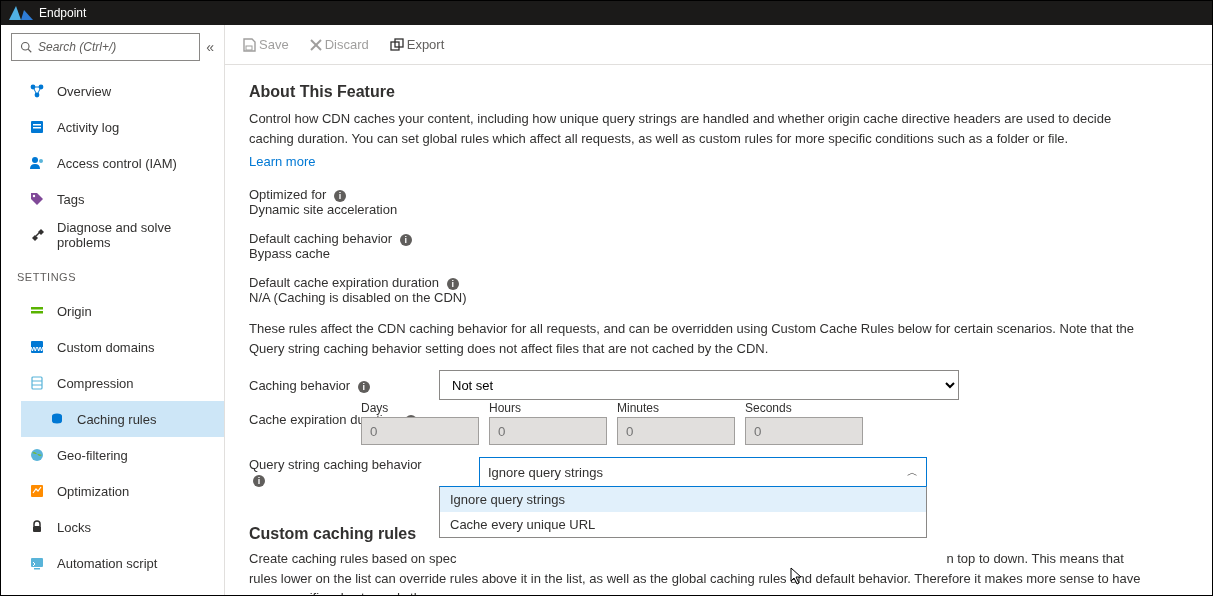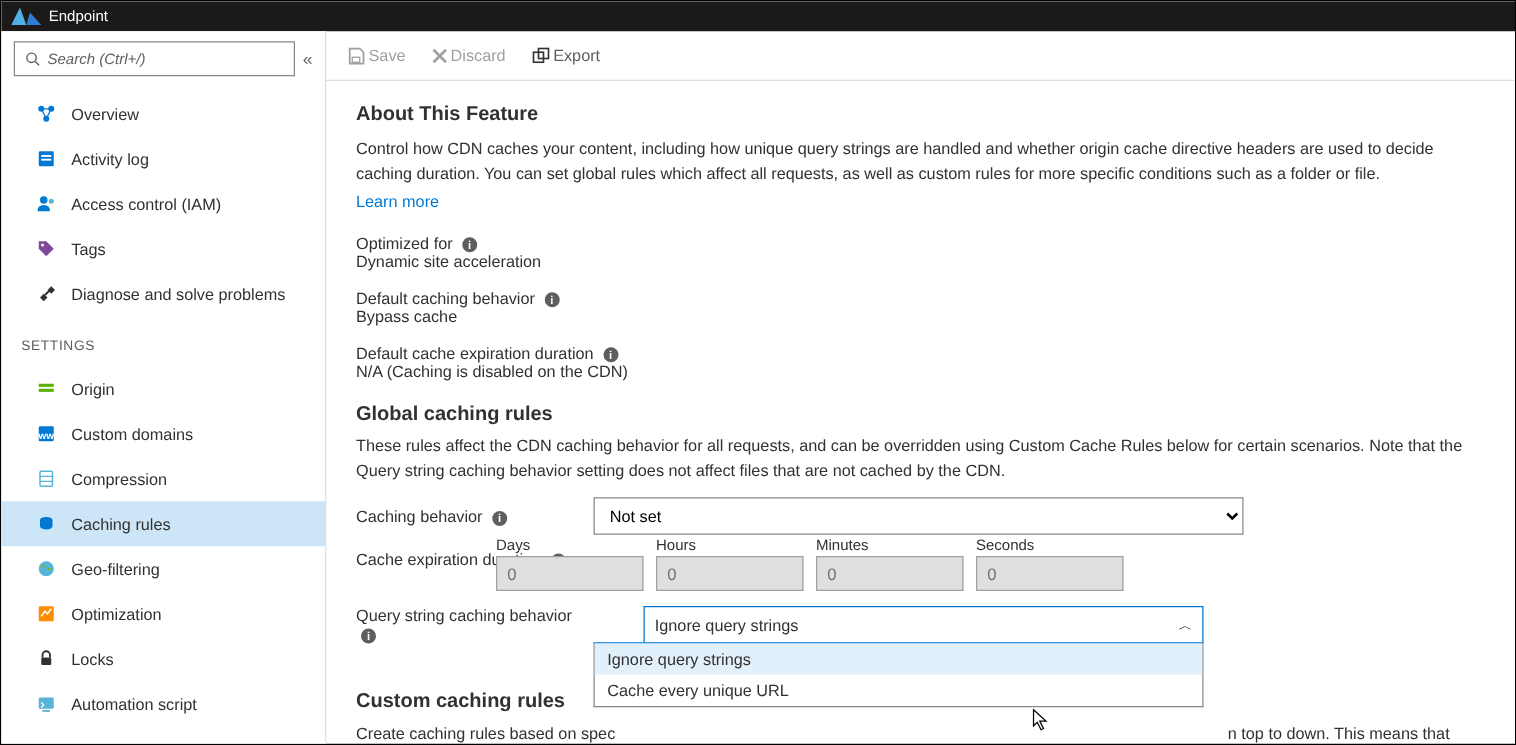--- a/index.html
+++ b/index.html
@@ -1,27 +1,27 @@
 <!DOCTYPE html>
 <html><head>
 <meta charset="utf-8">
 <style>
   * { box-sizing: border-box; margin: 0; padding: 0; }
   body { font-family: "Segoe UI", Arial, sans-serif; font-size: 13px; color: #323130; background: #fff; width: 1213px; height: 596px; overflow: hidden; border:1px solid #000;}
   .topbar { background: #1b1a19; height: 24px; display: flex; align-items: center; padding: 0 8px; color: #fff; font-size: 12px; }
   .topbar .logo { width: 24px; height: 14px; display: inline-flex; margin-right: 6px; }
   .main { display: flex; height: calc(100% - 24px); }
-  .sidebar { width: 260px; border-right: 1px solid #e1dfdd; background: #fff; display: flex; flex-direction: column; }
+  .sidebar { width: 224px; border-right: 1px solid #e1dfdd; background: #fff; display: flex; flex-direction: column; }
   .searchrow { padding: 8px 10px; display:flex; align-items:center; gap:6px;}
   .search { flex:1; height: 28px; border: 1px solid #8a8886; display:flex; align-items:center; padding:0 8px; color:#605e5c; font-style: italic; font-size:12px;}
   .search .sicon { margin-right:6px; color:#605e5c;}
   .collapse { color:#605e5c; font-size:14px;}
   .navlist { padding: 4px 0; }
   .navitem { display:flex; align-items:center; height:36px; padding: 0 28px; gap:12px; cursor:pointer;}
-  .navitem.active { background:#cde6f7;}
+  .navitem.active { background:#cde6f7;margin-left:20px;}
   .navicon { width:16px; height:16px; display:inline-flex; align-items:center; justify-content:flex-end;font-weight:bold;}
   .section-label { padding: 14px 16px 6px; color:#605e5c; font-size:11px; letter-spacing:0.5px;}
   .content { flex:1; overflow:auto; }
   .toolbar { height:40px; border-bottom:1px solid #e1dfdd; display:flex; align-items:center; padding:0 16px; gap:20px; color:#605e5c;}
   .tbtn { display:flex; align-items:center; gap:2px; color:#605e5c; cursor:pointer; font-size:13px;}
   .tbtn.disabled { opacity:0.6;}
   .body { padding: 18px 24px 30px 24px; max-width: 940px; position:relative;}
   h2.heading { font-size:16px; font-weight:600; margin-bottom:8px;}
   .desc { color:#323130; line-height:1.5; margin-bottom:6px;}
   .learn { color:#0078d4; margin-bottom:18px; display:inline-block;}
@@ -251,21 +251,20 @@
       </div>
       <div class="kvrow">
         <div class="k"><span>Default caching behavior</span> <span class="info-icon">i</span></div>
         <div class="v">Bypass cache</div>
       </div>
       <div class="kvrow">
         <div class="k"><span>Default cache expiration duration</span> <span class="info-icon">i</span></div>
         <div class="v">N/A (Caching is disabled on the CDN)</div>
       </div>
 
-      <h2 class="subhead">Global caching rules</h2>
       <p class="desc">These rules affect the CDN caching behavior for all requests, and can be overridden using Custom Cache Rules below for certain scenarios. Note that the Query string caching behavior setting does not affect files that are not cached by the CDN.</p>
 
       <div class="formrow">
         <div class="lbl"><span>Caching behavior</span> <span class="info-icon">i</span></div>
         <select class="azsel">
           <option>Not set</option>
         </select>
       </div>
 
       <div class="formrow" style="align-items:flex-end;">

